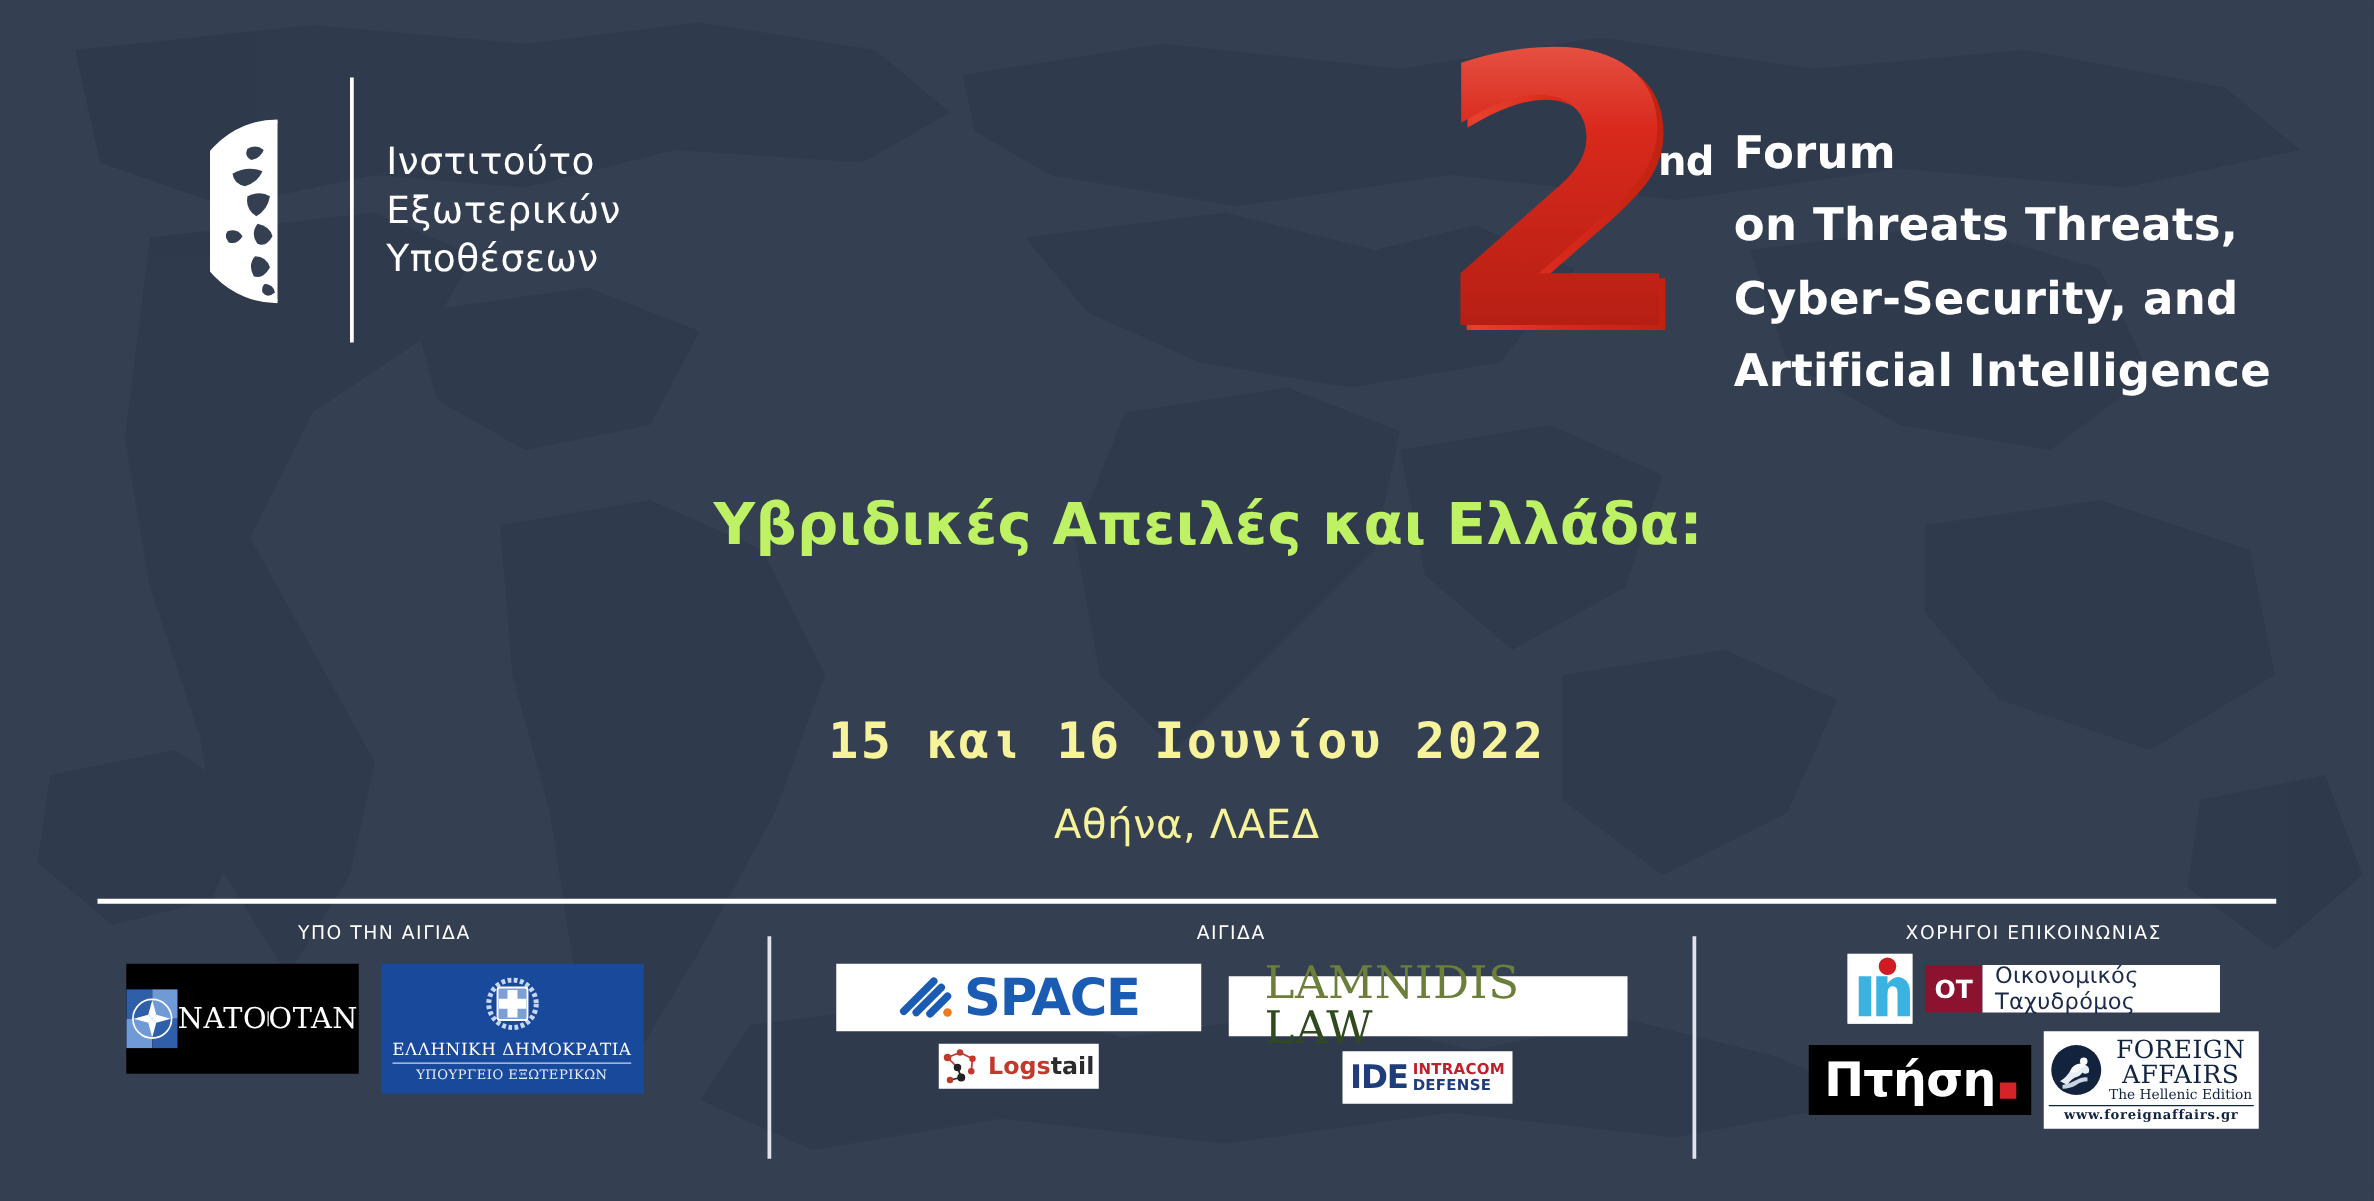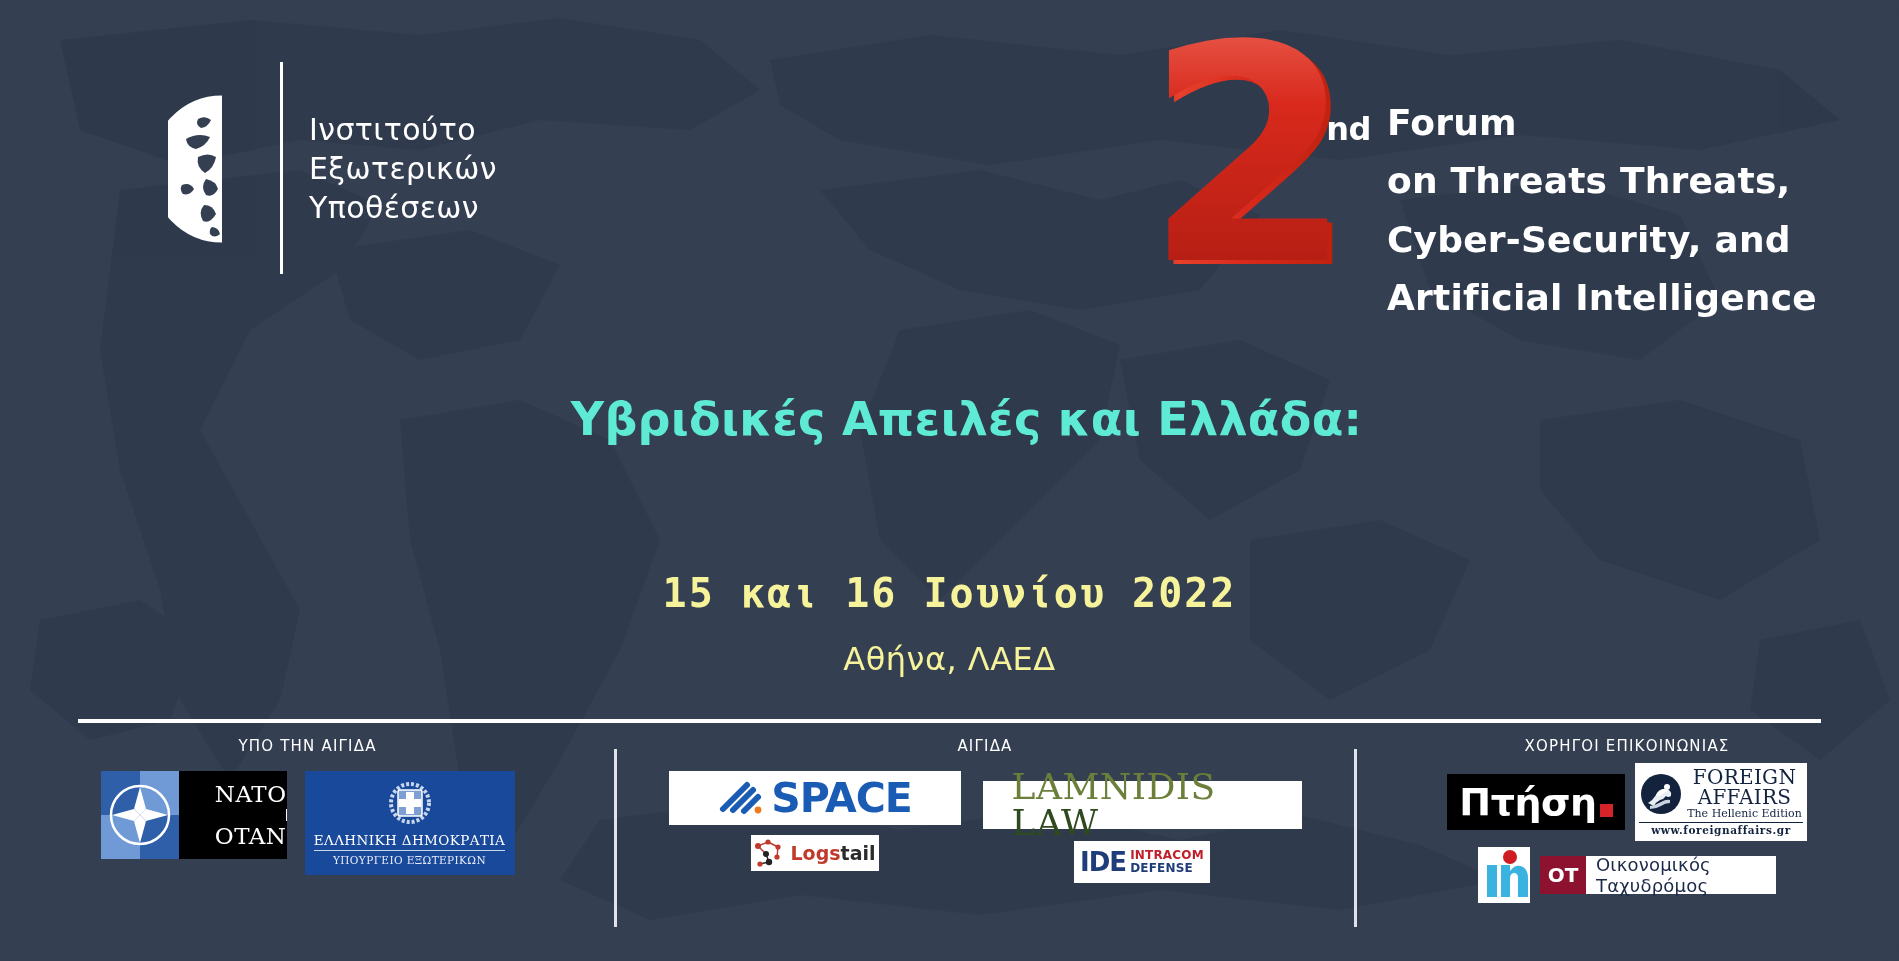--- a/index.html
+++ b/index.html
@@ -22,21 +22,21 @@
   .logo-text{color:#ffffff;font-size:30px;line-height:1.30;letter-spacing:.4px;font-weight:400;white-space:pre-line;}
 
   
   .forum-block{position:absolute;left:1150px;top:24px;display:flex;align-items:flex-start;}
   .two-wrap{position:relative;width:215px;height:260px;flex:0 0 auto;}
   .two-wrap svg{width:100%;height:100%;display:block;}
   .nd{position:absolute;right:-6px;top:86px;color:#ffffff;font-size:32px;font-weight:700;letter-spacing:-.5px;}
   .forum-lines{color:#ffffff;font-weight:700;font-size:36px;line-height:1.62;letter-spacing:.2px;margin-left:22px;padding-top:70px;white-space:pre-line;}
 
   
-  .gr-title{position:absolute;left:0;right:0;top:392px;text-align:center;color:#5eead4;
+  .gr-title{position:absolute;left:0;right:0;top:392px;text-align:center;color:#bef264;
             font-weight:700;font-size:46px;letter-spacing:.3px;margin-left:34px;}
   .gr-sub{position:absolute;left:0;right:0;top:468px;text-align:center;color:#ffffff;
           font-weight:700;font-size:38px;letter-spacing:.2px;}
 
   
   .date{position:absolute;left:0;right:0;top:570px;text-align:center;color:#f7f39a;
         font-family:"DejaVu Sans Mono","Liberation Mono",monospace;font-weight:700;font-size:40px;letter-spacing:2px;}
   .venue{position:absolute;left:0;right:0;top:640px;text-align:center;color:#f7f39a;
          font-weight:400;font-size:32px;letter-spacing:.5px;}
 
@@ -52,21 +52,21 @@
   .vdiv-b{left:1354px;}
   .col-h{color:#ffffff;font-size:15px;letter-spacing:1.2px;margin-top:14px;font-weight:400;}
 
   .logos{display:flex;align-items:flex-start;justify-content:center;gap:18px;margin-top:16px;}
   .white-card{background:#ffffff;display:flex;align-items:center;justify-content:center;}
 
   
   .nato{width:186px;height:88px;display:flex;background:#000;}
   .nato-left{width:78px;height:88px;position:relative;}
   .nato-left svg{width:100%;height:100%;display:block;}
-  .nato-right{flex:1;display:flex;flex-direction:column;align-items:flex-end;justify-content:center;color:#fff;
+  .nato-right{flex:1;display:flex;align-items:center;justify-content:center;color:#fff;
               font-family:"DejaVu Serif","Liberation Serif",serif;font-size:23px;letter-spacing:.5px;}
   .nato-sep{width:1px;height:12px;background:#fff;margin:2px 0;}
 
   
   .mfa{width:210px;height:102px;background:#19499a;display:flex;flex-direction:column;align-items:center;justify-content:center;padding-top:2px;}
   .mfa svg{width:48px;height:46px;display:block;}
   .mfa-l1{color:#fff;font-family:"DejaVu Serif","Liberation Serif",serif;font-size:13.5px;letter-spacing:.4px;
           border-bottom:1px solid #cbd6ea;padding-bottom:2px;margin-top:4px;}
   .mfa-l2{color:#e7edf8;font-family:"DejaVu Serif","Liberation Serif",serif;font-size:10.5px;letter-spacing:.4px;margin-top:3px;}
 
@@ -308,20 +308,34 @@
             </div>
           </div>
         </div>
       </div>
     </div>
 
     <div class="col col-media">
       <div class="col-h">ΧΟΡΗΓΟΙ ΕΠΙΚΟΙΝΩΝΙΑΣ</div>
       <div class="media-rows">
         <div class="media-row">
+          <div class="white-card in-card">
+            <svg viewBox="0 0 52 56" aria-hidden="true">
+              <rect x="0" y="0" width="52" height="56" fill="#ffffff"></rect>
+              <circle cx="32" cy="10" r="7" fill="#cf1b22"></circle>
+              <path d="M9,18 L19,18 L19,50 L9,50 Z" fill="#3bb3e0"></path>
+              <path d="M23,18 L32,18 L32,24 q6,-8 13,-4 q5,3 5,11 L50,50 L40,50 L40,31 q0,-5 -4,-5 q-4,0 -4,6 L32,50 L23,50 Z" fill="#3bb3e0"></path>
+            </svg>
+          </div>
+          <div class="ot-card">
+            <div class="ot-box">ΟΤ</div>
+            <div class="ot-txt">Οικονομικός Ταχυδρόμος</div>
+          </div>
+        </div>
+        <div class="media-row">
           <div class="ptisi">
             <span class="ptisi-t">Πτήση</span>
             <span class="ptisi-d"></span>
           </div>
           <div class="fa-card">
             <div class="fa-top">
               <div class="fa-seal">
                 <svg viewBox="0 0 42 42" aria-hidden="true">
                   <circle cx="21" cy="21" r="20" fill="#13233d"></circle>
                   <path d="M8,30 q5,-3 8,-8 q2,-5 7,-6 q4,-1 7,2 q2,2 1,5 q-3,2 -5,0 q-2,3 -6,4 q-4,2 -6,6 Z" fill="#e8eef6"></path>
@@ -332,30 +346,16 @@
               </div>
               <div class="fa-words">
                 <span class="fa-w">FOREIGN</span>
                 <span class="fa-w">AFFAIRS</span>
                 <span class="fa-sub">The Hellenic Edition</span>
               </div>
             </div>
             <div class="fa-url">www.foreignaffairs.gr</div>
           </div>
         </div>
-        <div class="media-row">
-          <div class="white-card in-card">
-            <svg viewBox="0 0 52 56" aria-hidden="true">
-              <rect x="0" y="0" width="52" height="56" fill="#ffffff"></rect>
-              <circle cx="32" cy="10" r="7" fill="#cf1b22"></circle>
-              <path d="M9,18 L19,18 L19,50 L9,50 Z" fill="#3bb3e0"></path>
-              <path d="M23,18 L32,18 L32,24 q6,-8 13,-4 q5,3 5,11 L50,50 L40,50 L40,31 q0,-5 -4,-5 q-4,0 -4,6 L32,50 L23,50 Z" fill="#3bb3e0"></path>
-            </svg>
-          </div>
-          <div class="ot-card">
-            <div class="ot-box">ΟΤ</div>
-            <div class="ot-txt">Οικονομικός Ταχυδρόμος</div>
-          </div>
-        </div>
       </div>
     </div>
   </div>
 </div>
 
 </body></html>

